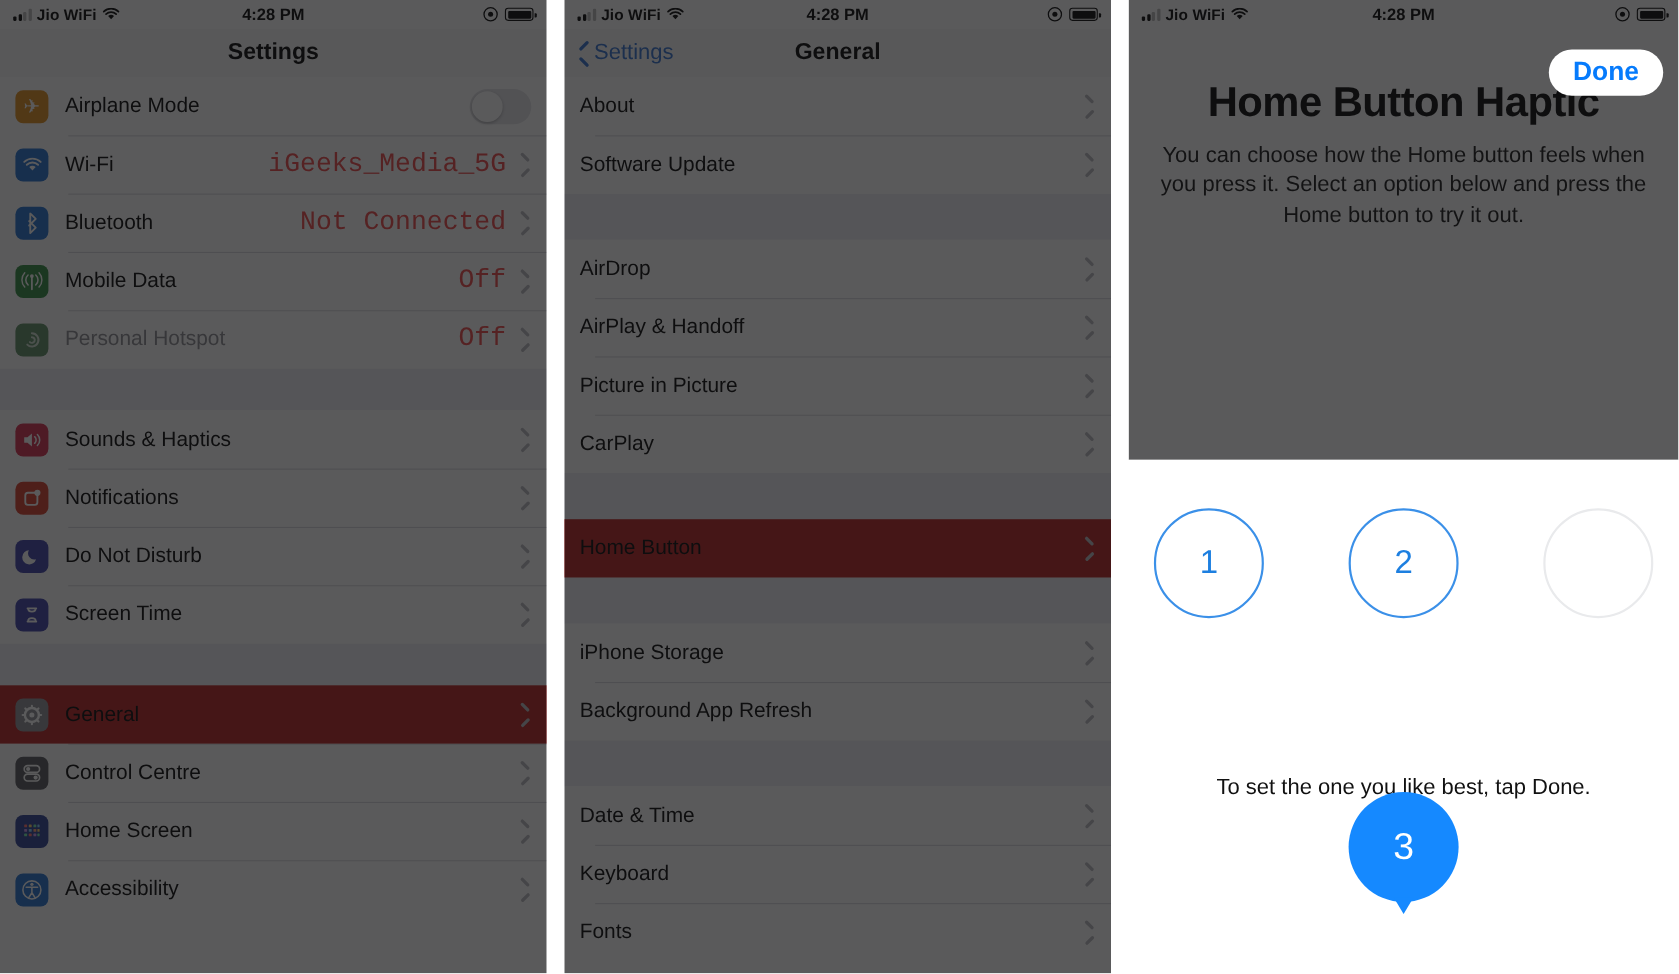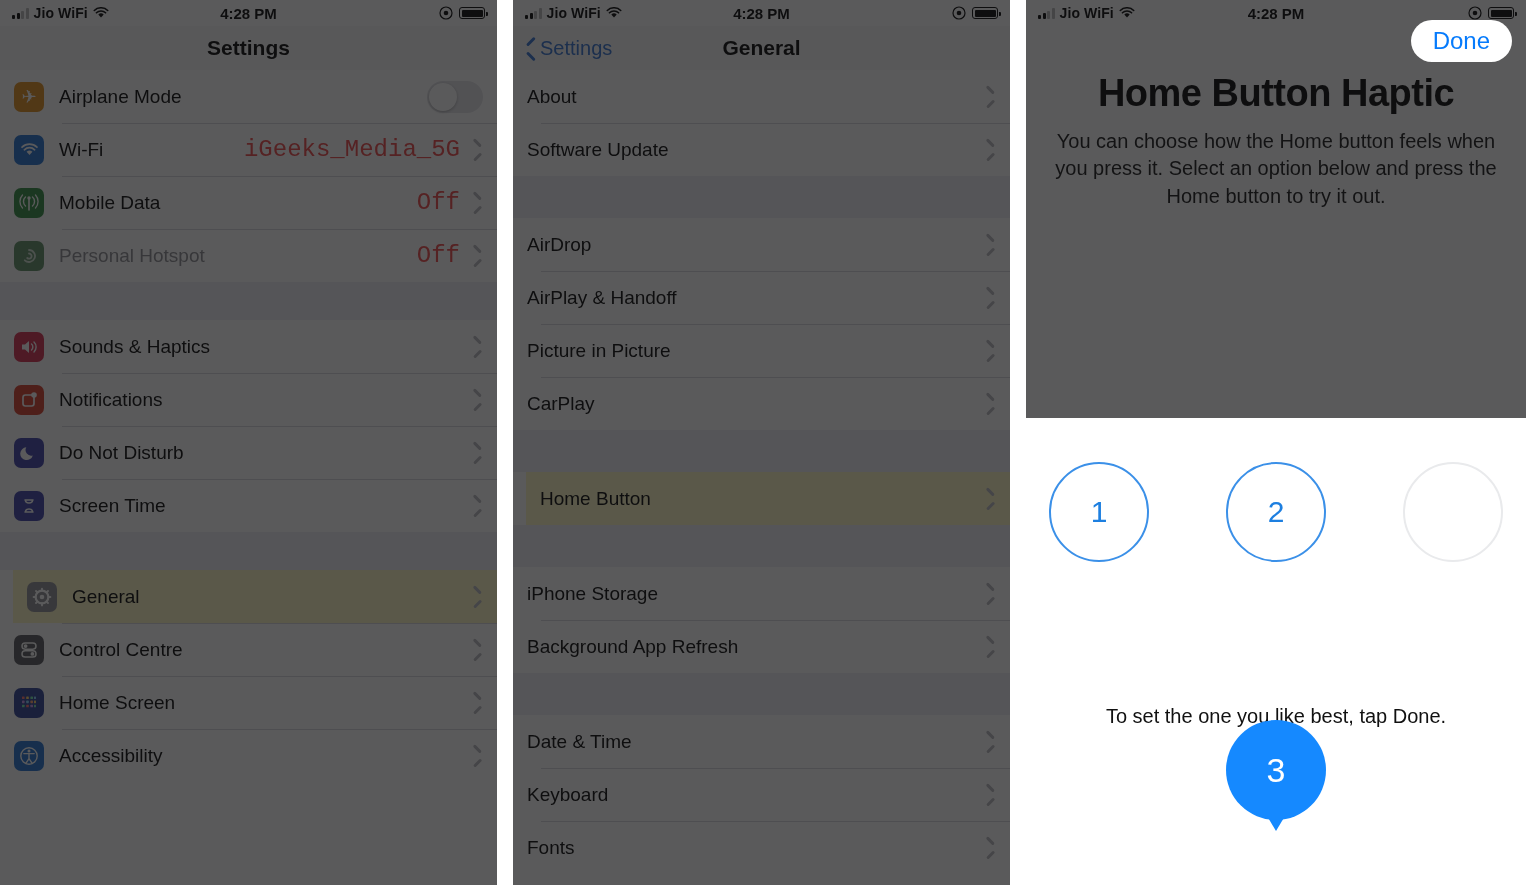--- a/index.html
+++ b/index.html
@@ -149,22 +149,21 @@
   }
   .toggle span {
     position: absolute; top: 2px; left: 2px; width: 28px; height: 28px;
     border-radius: 50%; background: #fff;
     box-shadow: 0 1px 3px rgba(0,0,0,.28);
   }
 
   
   .row.highlight {
     z-index: 60;
-    background: #fef9c3;
-    margin-left: 13px;
+    background: #b91c1c;
   }
   .row.highlight::before { display: none; }
 
   
   .haptic-top {
     position: relative; z-index: 5;
     padding: 26px 22px 18px;
     text-align: center;
     height: 392px;
     background: #ffffff;
@@ -172,24 +171,24 @@
   .haptic-title {
     font-size: 38px; font-weight: bold; color: #000;
     letter-spacing: -0.5px; line-height: 1.05;
     margin-top: 22px;
   }
   .haptic-sub {
     font-size: 20px; color: #111; line-height: 1.38;
     margin-top: 14px; padding: 0 6px;
   }
   .done-btn {
-    position: absolute; top: 20px; right: 14px;
+    position: absolute; top: 45px; right: 14px;
     background: #ffffff; border-radius: 22px;
     padding: 7px 22px;
-    font-size: 24px; font-weight: normal; color: #067bfc;
+    font-size: 24px; font-weight: bold; color: #067bfc;
     z-index: 60;
     box-shadow: 0 0 0 0 rgba(0,0,0,0);
   }
   .haptic-body {
     position: relative; z-index: 70;
     background: #ffffff;
     height: 493px;
     padding-top: 44px;
   }
   .circle-row {
@@ -293,20 +292,30 @@
           <div class="row">
             <div class="icon-tile" style="background:#1f6fd0">
               <svg width="19" height="14" viewBox="0 0 16 12">
                   <path d="M8 10.2 L5.5 7.6 a3.6 3.6 0 0 1 5 0 Z" fill="#fff"></path>
                   <path d="M3.6 5.8 a6.4 6.4 0 0 1 8.8 0" stroke="#fff" stroke-width="1.5" fill="none" stroke-linecap="round"></path>
                   <path d="M1.6 3.6 a9.2 9.2 0 0 1 12.8 0" stroke="#fff" stroke-width="1.5" fill="none" stroke-linecap="round"></path>
                 </svg>
             </div>
             <span class="row-label">Wi-Fi</span>
             <span class="row-value">iGeeks_Media_5G</span>
+            <span class="chev"></span>
+          </div>
+          <div class="row">
+            <div class="icon-tile" style="background:#1f6fd0">
+              <svg width="13" height="20" viewBox="0 0 12 20">
+                  <path d="M4 1 L9 6 L3 12 M3 8 L9 14 L4 19 L4 1" stroke="#fff" stroke-width="1.7" fill="none" stroke-linejoin="round" stroke-linecap="round"></path>
+                </svg>
+            </div>
+            <span class="row-label">Bluetooth</span>
+            <span class="row-value">Not Connected</span>
             <span class="chev"></span>
           </div>
           <div class="row">
             <div class="icon-tile" style="background:#2e8b3d">
               <svg width="22" height="18" viewBox="0 0 22 18">
                   <path d="M11 5 v11" stroke="#fff" stroke-width="1.6" stroke-linecap="round"></path>
                   <circle cx="11" cy="4" r="1.7" fill="#fff"></circle>
                   <path d="M7.5 3 a6 6 0 0 0 0 9 M14.5 3 a6 6 0 0 1 0 9" stroke="#fff" stroke-width="1.4" fill="none" stroke-linecap="round"></path>
                   <path d="M4.5 1 a9.5 9.5 0 0 0 0 13 M17.5 1 a9.5 9.5 0 0 1 0 13" stroke="#fff" stroke-width="1.3" fill="none" stroke-linecap="round"></path>
                 </svg>

